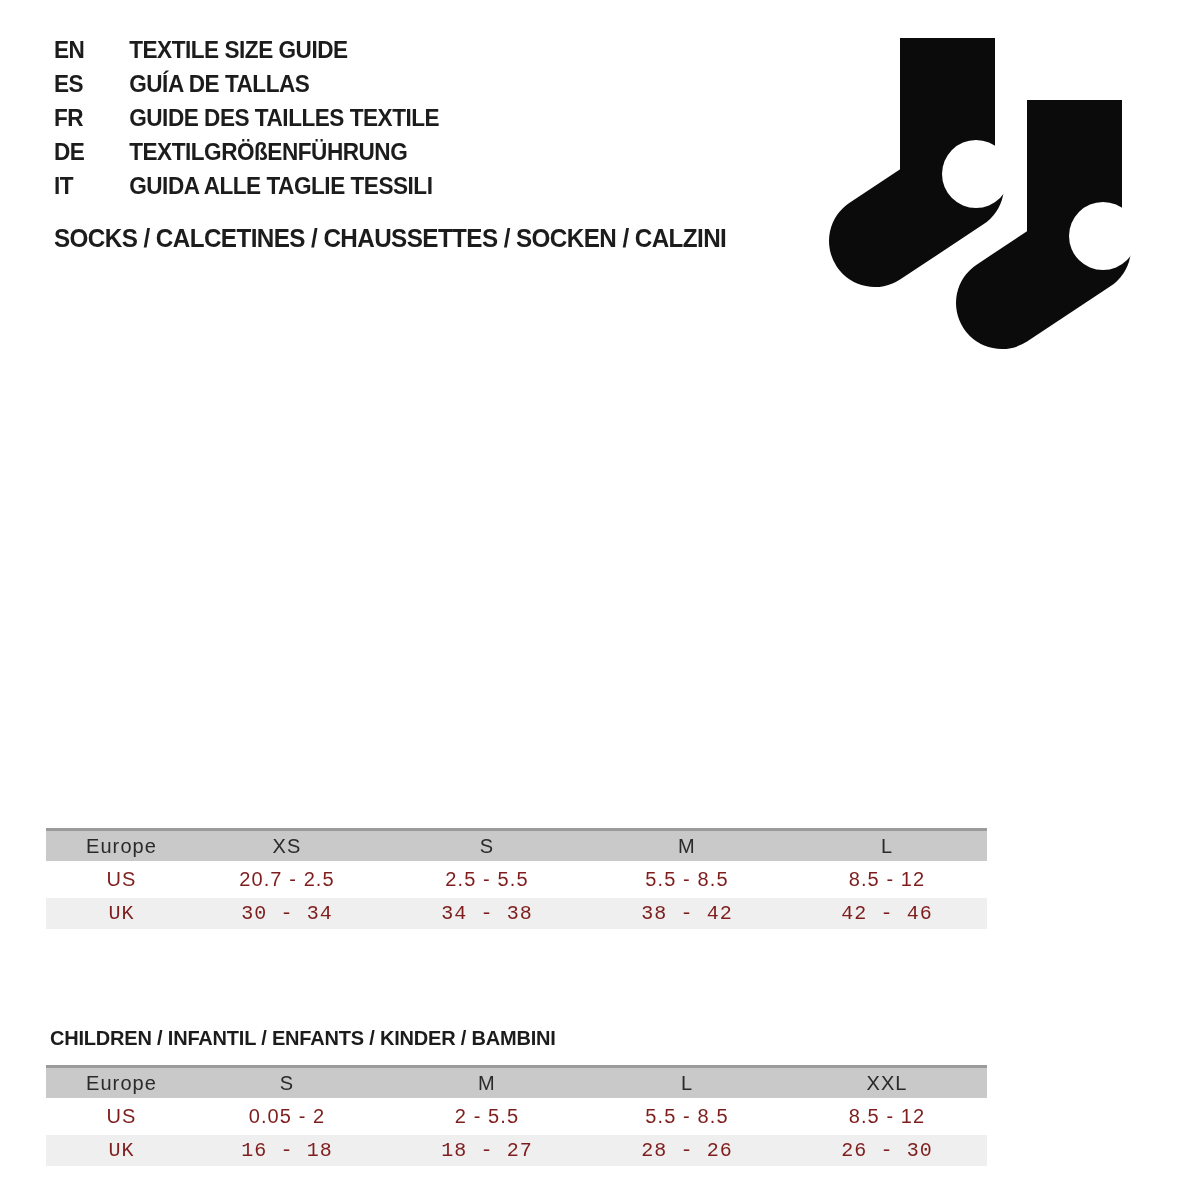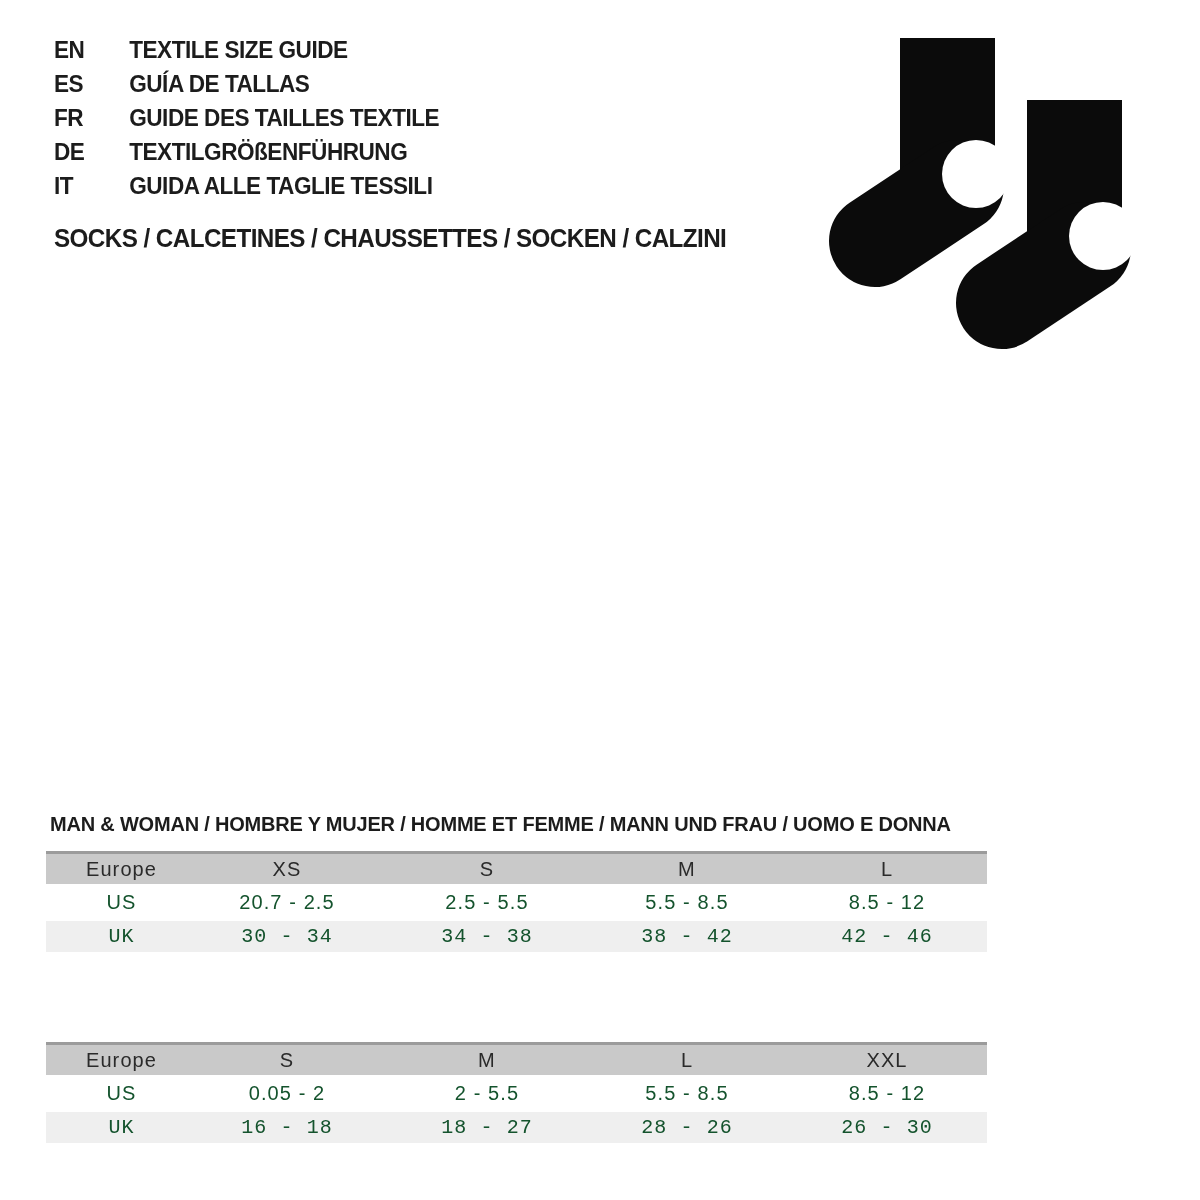--- a/index.html
+++ b/index.html
@@ -41,21 +41,21 @@
     font-size:20px;font-weight:700;letter-spacing:-0.2px;white-space:nowrap;
     margin:0 0 0 4px;
   }
   table.size-table{
     border-collapse:collapse;table-layout:fixed;
     width:941px;margin-top:15px;
   }
   table.size-table th, table.size-table td{
     font-size:20px;font-weight:400;letter-spacing:1.1px;
     text-align:center;vertical-align:middle;
-    padding:0;height:31px;color:#14532d;
+    padding:0;height:31px;color:#7f1d1d;
     border-bottom:3px solid #ffffff;
     white-space:nowrap;overflow:hidden;
   }
   table.size-table thead th{
     background:#c9c9c9;
     border-top:3px solid #9b9b9b;
     height:30px;color:#2a2a2a;
   }
   table.size-table .first-col{text-align:center;padding-left:10px;}
   table.size-table tbody tr.row-even td{background:#ffffff;}
@@ -105,21 +105,20 @@
     <g transform="translate(207,64)">
       <rect x="-9" y="-9" width="113" height="169" fill="#ffffff"></rect>
       <path d="M58,148 L-25,203" stroke="#ffffff" stroke-width="110" stroke-linecap="round" fill="none"></path>
       <rect x="0" y="0" width="95" height="152" fill="#0b0b0b"></rect>
       <path d="M58,148 L-25,203" stroke="#0b0b0b" stroke-width="92" stroke-linecap="round" fill="none"></path>
       <circle cx="76" cy="136" r="34" fill="#ffffff"></circle>
     </g>
   </svg>
 
   <section class="tbl-section sec-adults">
-    <h2 class="tbl-title">MAN &amp; WOMAN / HOMBRE Y MUJER / HOMME ET FEMME / MANN UND FRAU / UOMO E DONNA</h2>
     <table class="size-table">
       <colgroup>
         <col style="width:141px">
           <col style="width:200px">
           <col style="width:200px">
           <col style="width:200px">
           <col style="width:200px">
       </colgroup>
       <thead>
         <tr>
@@ -143,20 +142,21 @@
           <td>30 - 34</td>
           <td>34 - 38</td>
           <td>38 - 42</td>
           <td>42 - 46</td>
         </tr>
       </tbody>
     </table>
   </section>
 
   <section class="tbl-section sec-children">
+    <h2 class="tbl-title">CHILDREN / INFANTIL / ENFANTS / KINDER / BAMBINI</h2>
     <table class="size-table">
       <colgroup>
         <col style="width:141px">
           <col style="width:200px">
           <col style="width:200px">
           <col style="width:200px">
           <col style="width:200px">
       </colgroup>
       <thead>
         <tr>

